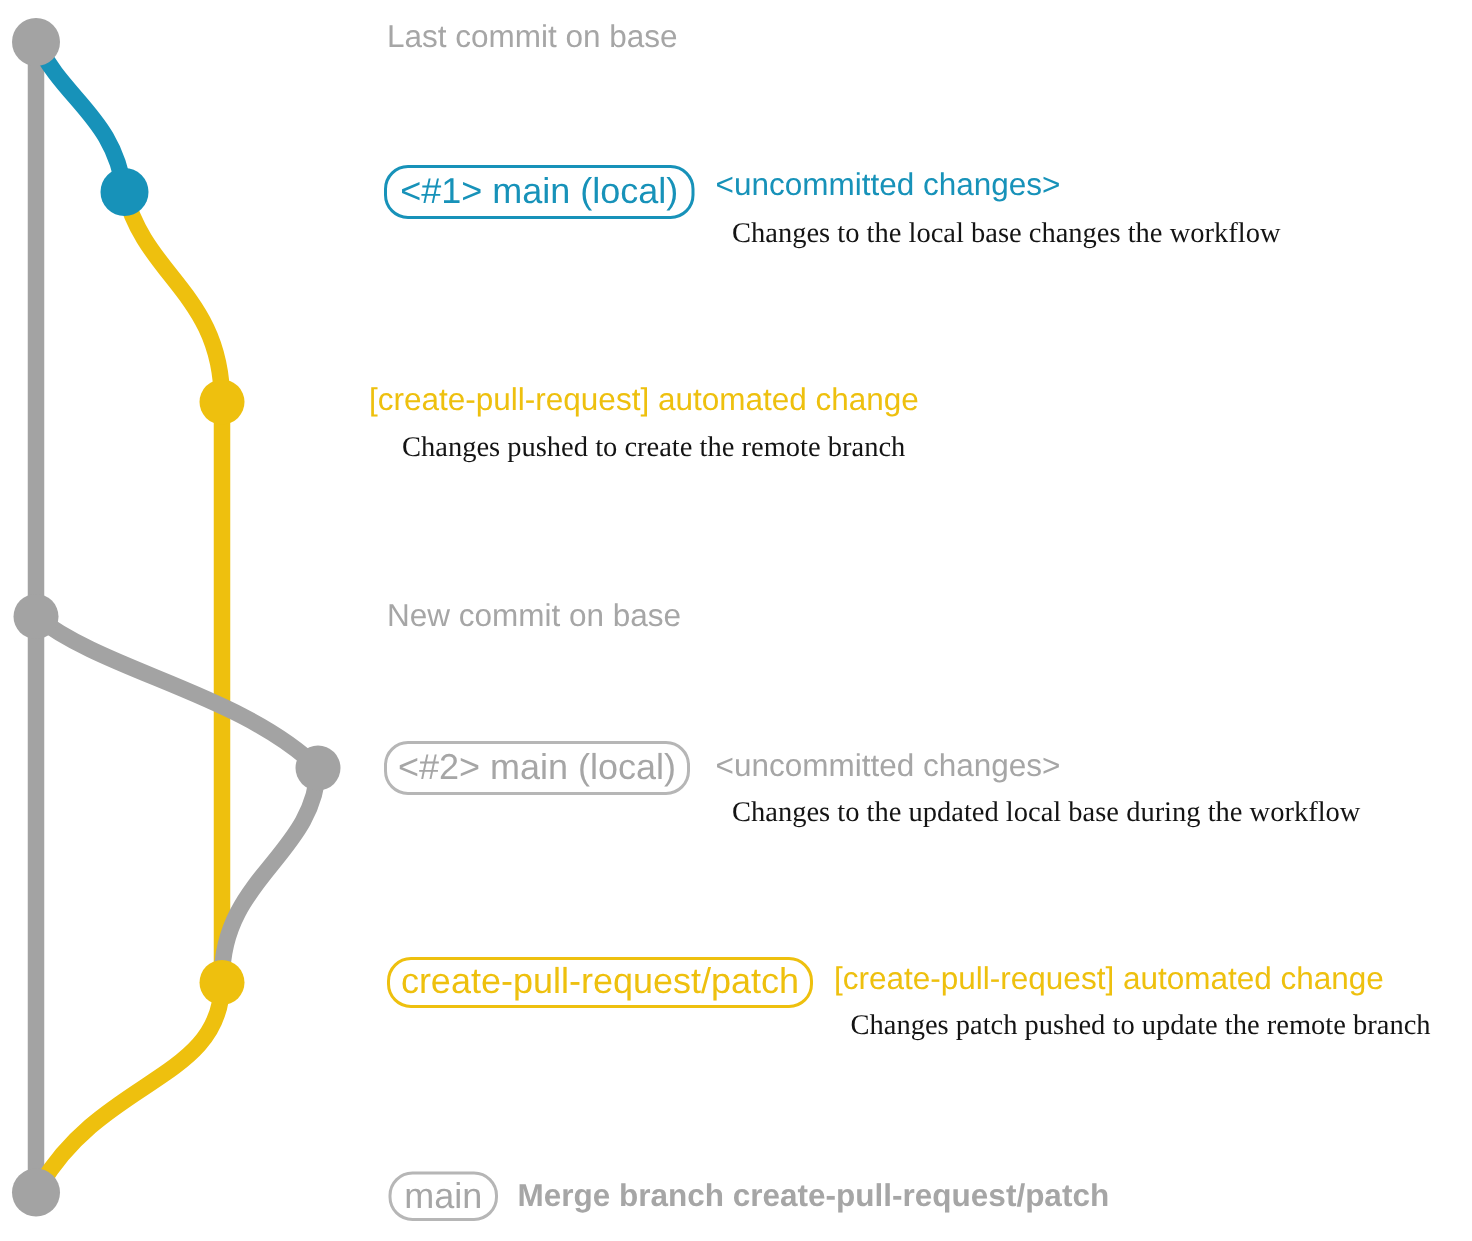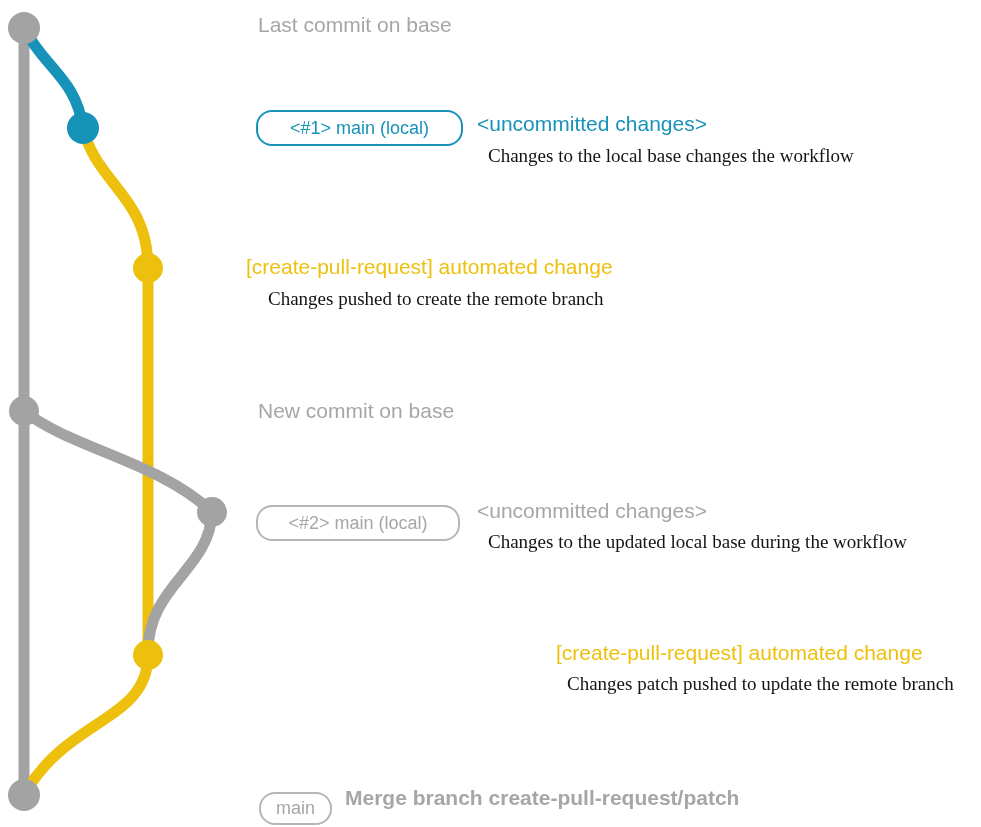--- a/index.html
+++ b/index.html
@@ -36,26 +36,26 @@
     color: var(--black);
   }
 
   .badge {
     position: absolute;
     display: flex;
     align-items: center;
     justify-content: center;
     border: 2px solid;
     border-radius: 16px;
-    font-size: 18px;
+    font-size: 24px;
     box-sizing: border-box;
     background: var(--background, #fff);
   }
   .badge.teal   { border-color: var(--teal);   color: var(--teal); }
-  .badge.gray   { border-color: var(--gray_border); color: var(--gray_text); margin-top: 11px; }
+  .badge.gray   { border-color: var(--gray_border); color: var(--gray_text); }
   .badge.yellow { border-color: var(--yellow); color: var(--yellow); }
 </style>
 </head>
 <body>
 
 <div id="stage">
 
   <svg id="graph-svg" width="981" height="827" viewBox="0 0 981 827">
 
     <path d="M24 28 L24 795" class="stroke-gray" stroke-width="11"></path>
@@ -89,20 +89,23 @@
   <div class="abs note" style="left:258px; top:399px;">New commit on base</div>
 
   <div class="abs desc" style="left:268px; top:288px;">Changes pushed to create the remote branch</div>
 
   <div class="badge gray" style="left:256px; top:494px; width:204px; height:36px;">
     <span>&lt;#2&gt; main (local)</span>
   </div>
   <div class="abs event-title gray" style="left:477px; top:499px;">&lt;uncommitted changes&gt;</div>
   <div class="abs desc" style="left:488px; top:531px;font-family:Liberation Serif, serif;">Changes to the updated local base during the workflow</div>
 
+  <div class="badge yellow" style="left:258px; top:638px; width:284px; height:34px;">
+    <span>create-pull-request/patch</span>
+  </div>
   <div class="abs event-title yellow" style="left:556px; top:641px;">[create-pull-request] automated change</div>
   <div class="abs desc" style="left:567px; top:673px;">Changes patch pushed to update the remote branch</div>
 
   <div class="badge gray" style="left:259px; top:781px; width:73px; height:33px;">
     <span>main</span>
   </div>
   <div class="abs note" style="left:345px; top:786px;font-weight:bold;">Merge branch create-pull-request/patch</div>
 
 </div>
 

